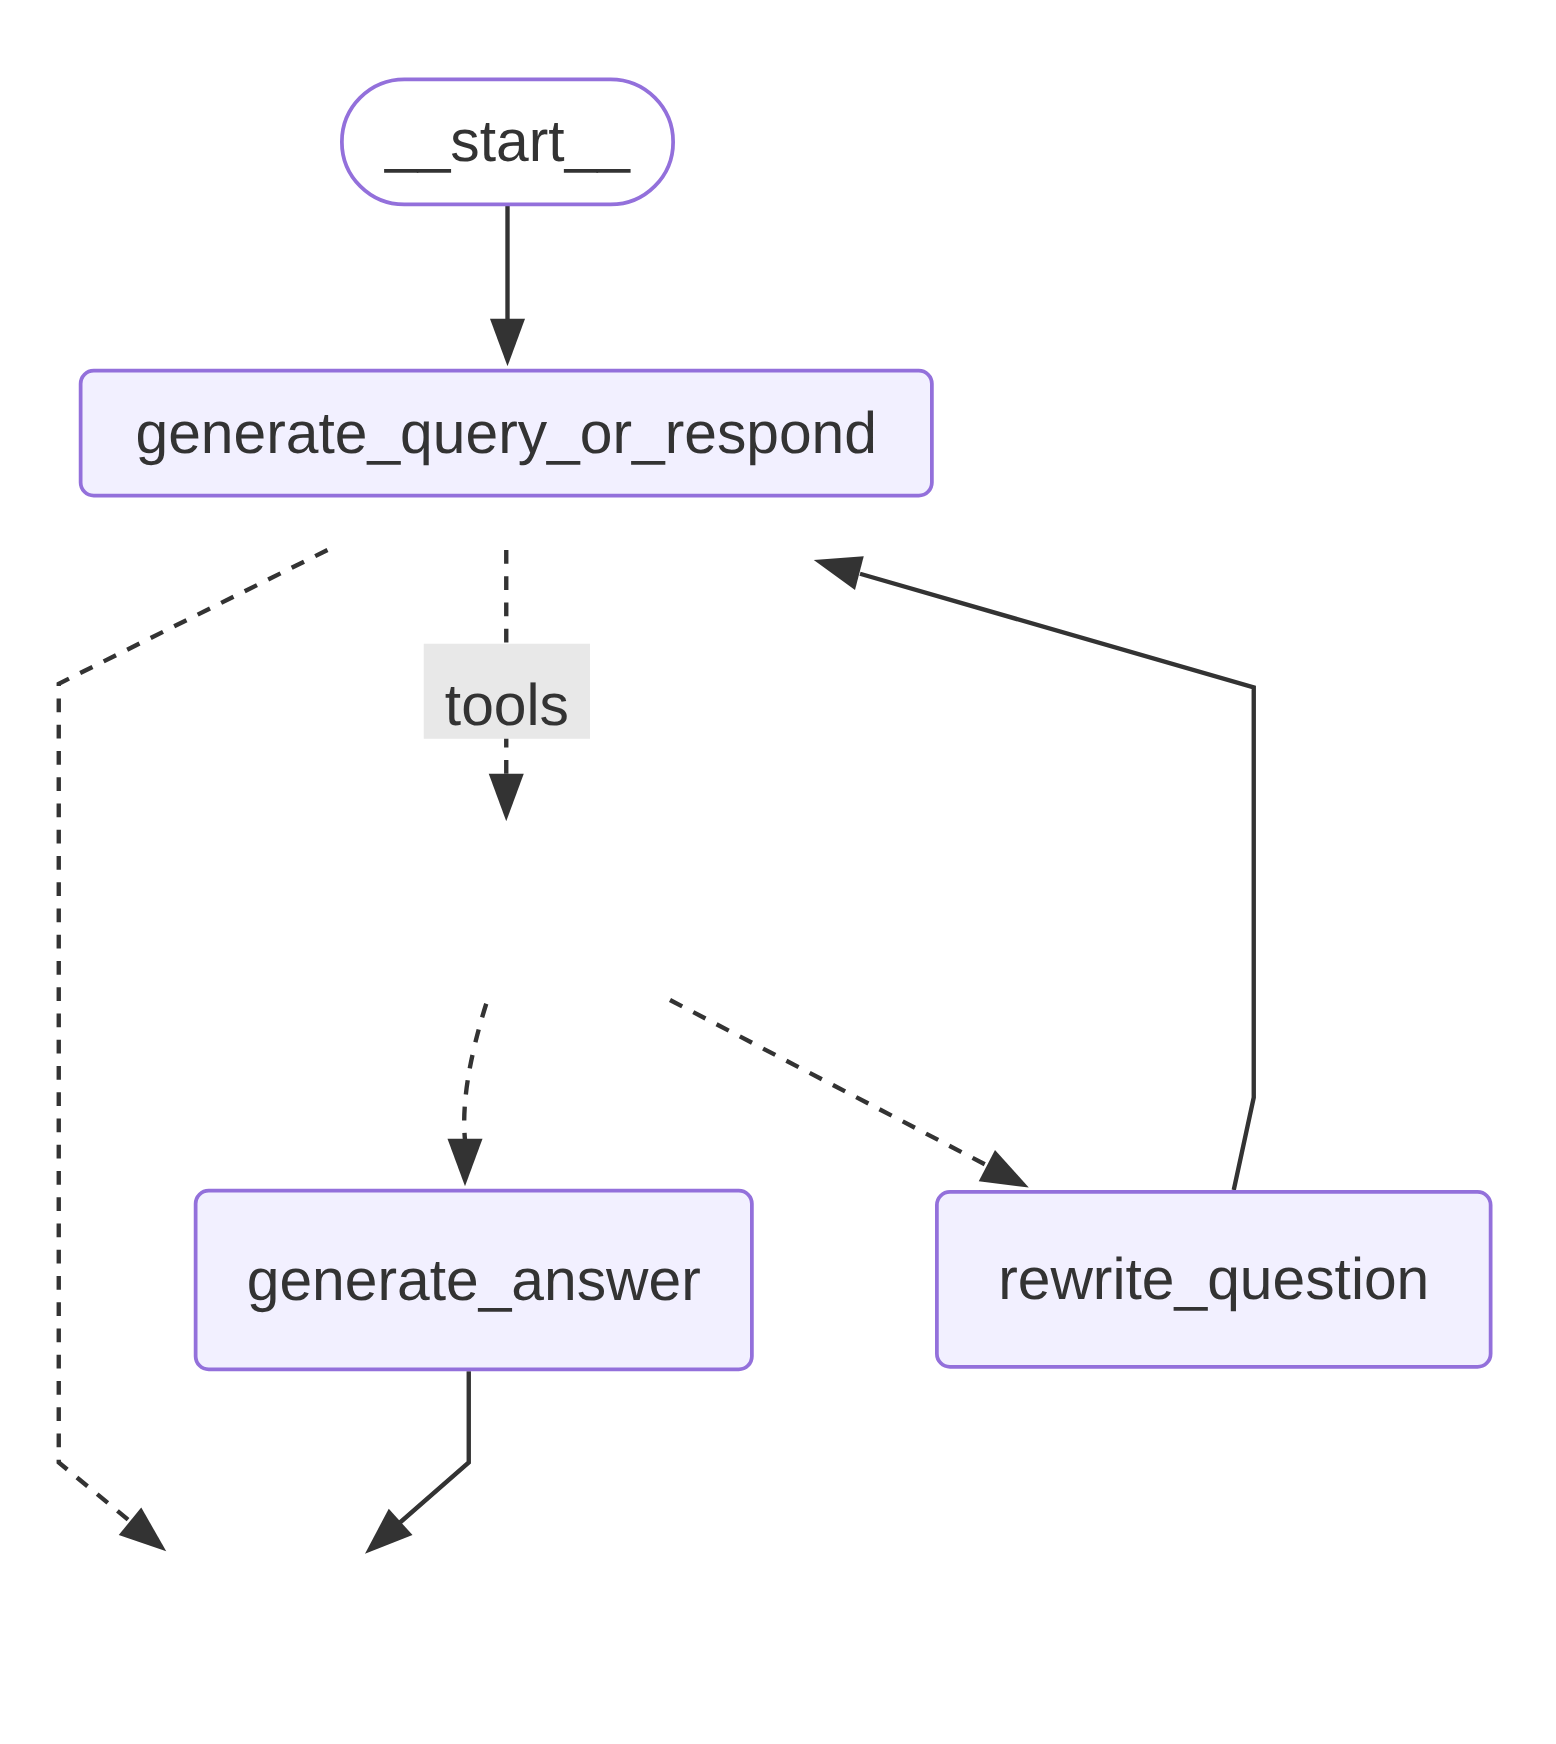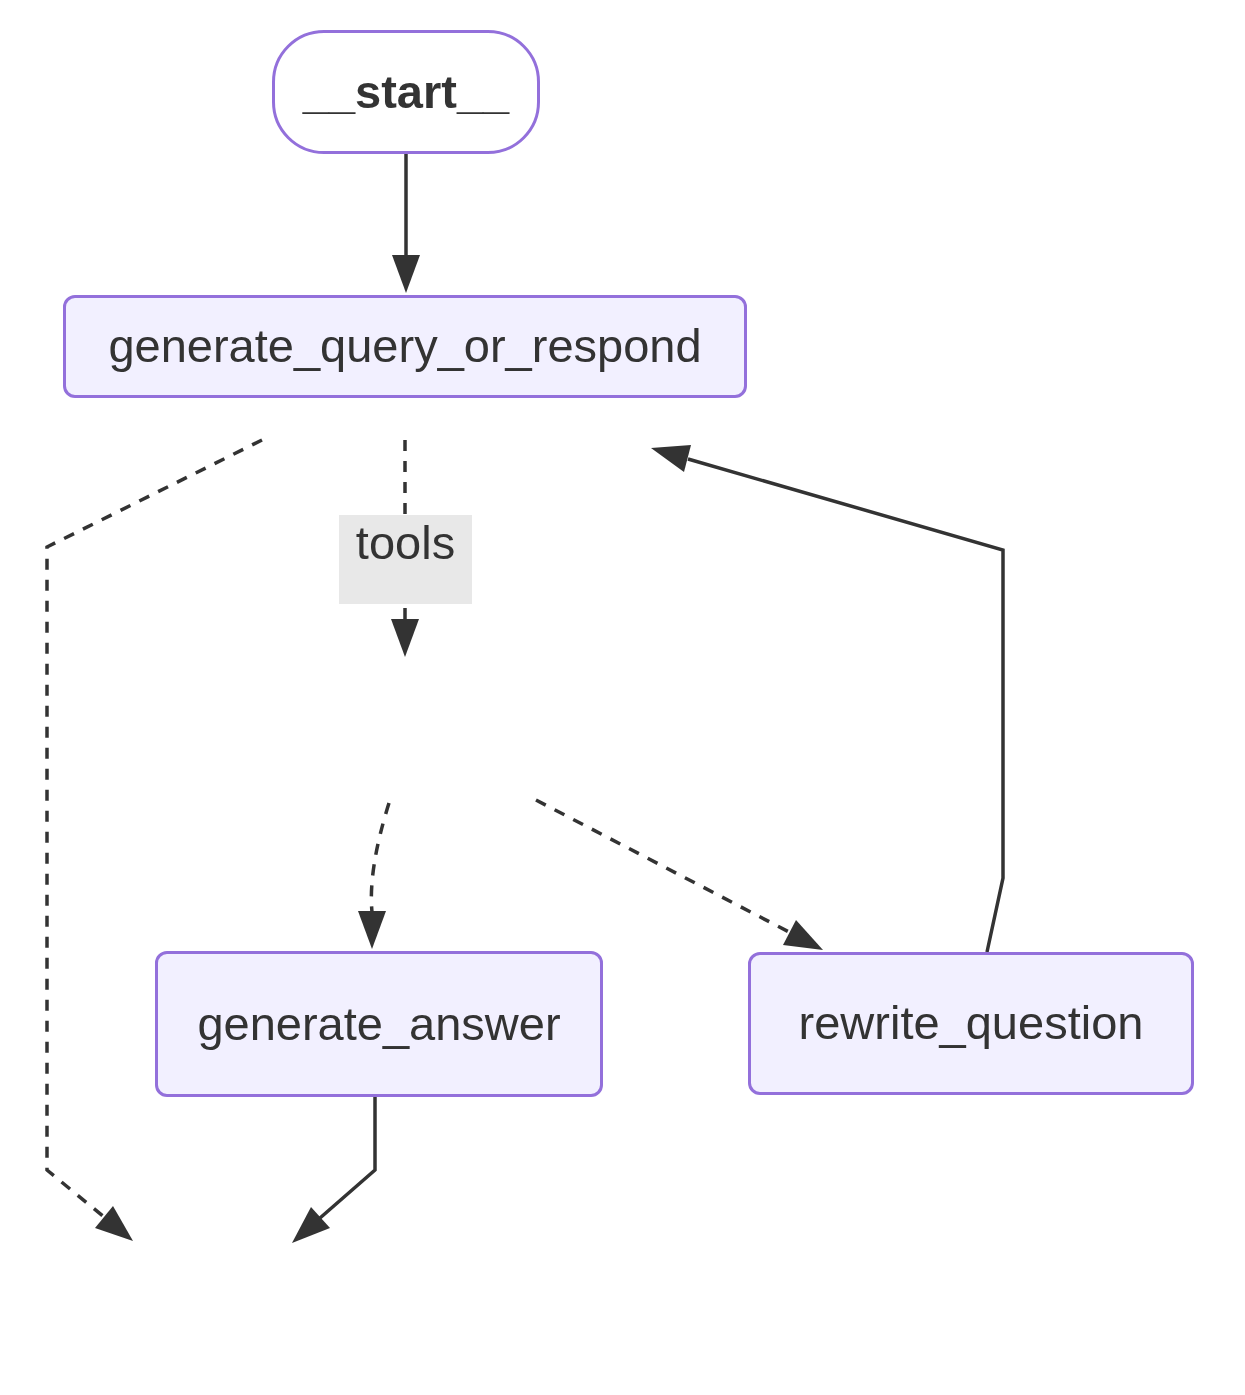--- a/index.html
+++ b/index.html
@@ -34,31 +34,31 @@
     justify-content:center;
     background:var(--node-fill);
     border:3px solid var(--node-border);
     border-radius:12px;
     font-size:47px;
     line-height:1.15;
     color:var(--text);
     white-space:nowrap;
   }
   .node.stadium{border-radius:52px;}
-  .node.start{left:272px;top:30px;width:268px;height:124px;background:var(--start-fill);font-weight:bold;}
+  .node.start{left:272px;top:62px;width:268px;height:103px;background:var(--start-fill);}
   .node.gqor{left:63px;top:295px;width:684px;height:103px;}
   .node.retrieve{left:278px;top:660px;width:255px;height:143px;}
   .node.genans{left:155px;top:951px;width:448px;height:146px;}
   .node.rewrite{left:748px;top:952px;width:446px;height:143px;}
   .node.end{left:88px;top:1243px;width:249px;height:102px;background:var(--end-fill);}
   .edge-label{
     position:absolute;
-    left:339px;top:515px;width:133px;height:89px;
+    left:339px;top:515px;width:133px;height:76px;
     box-sizing:border-box;
-    display:flex;align-items:flex-start;justify-content:center;
+    display:flex;align-items:flex-end;justify-content:center;
     background:var(--edge-label-bg);
     font-size:47px;
     color:var(--text);
   }
 </style>
 </head>
 <body>
 
 <div class="canvas">
 

